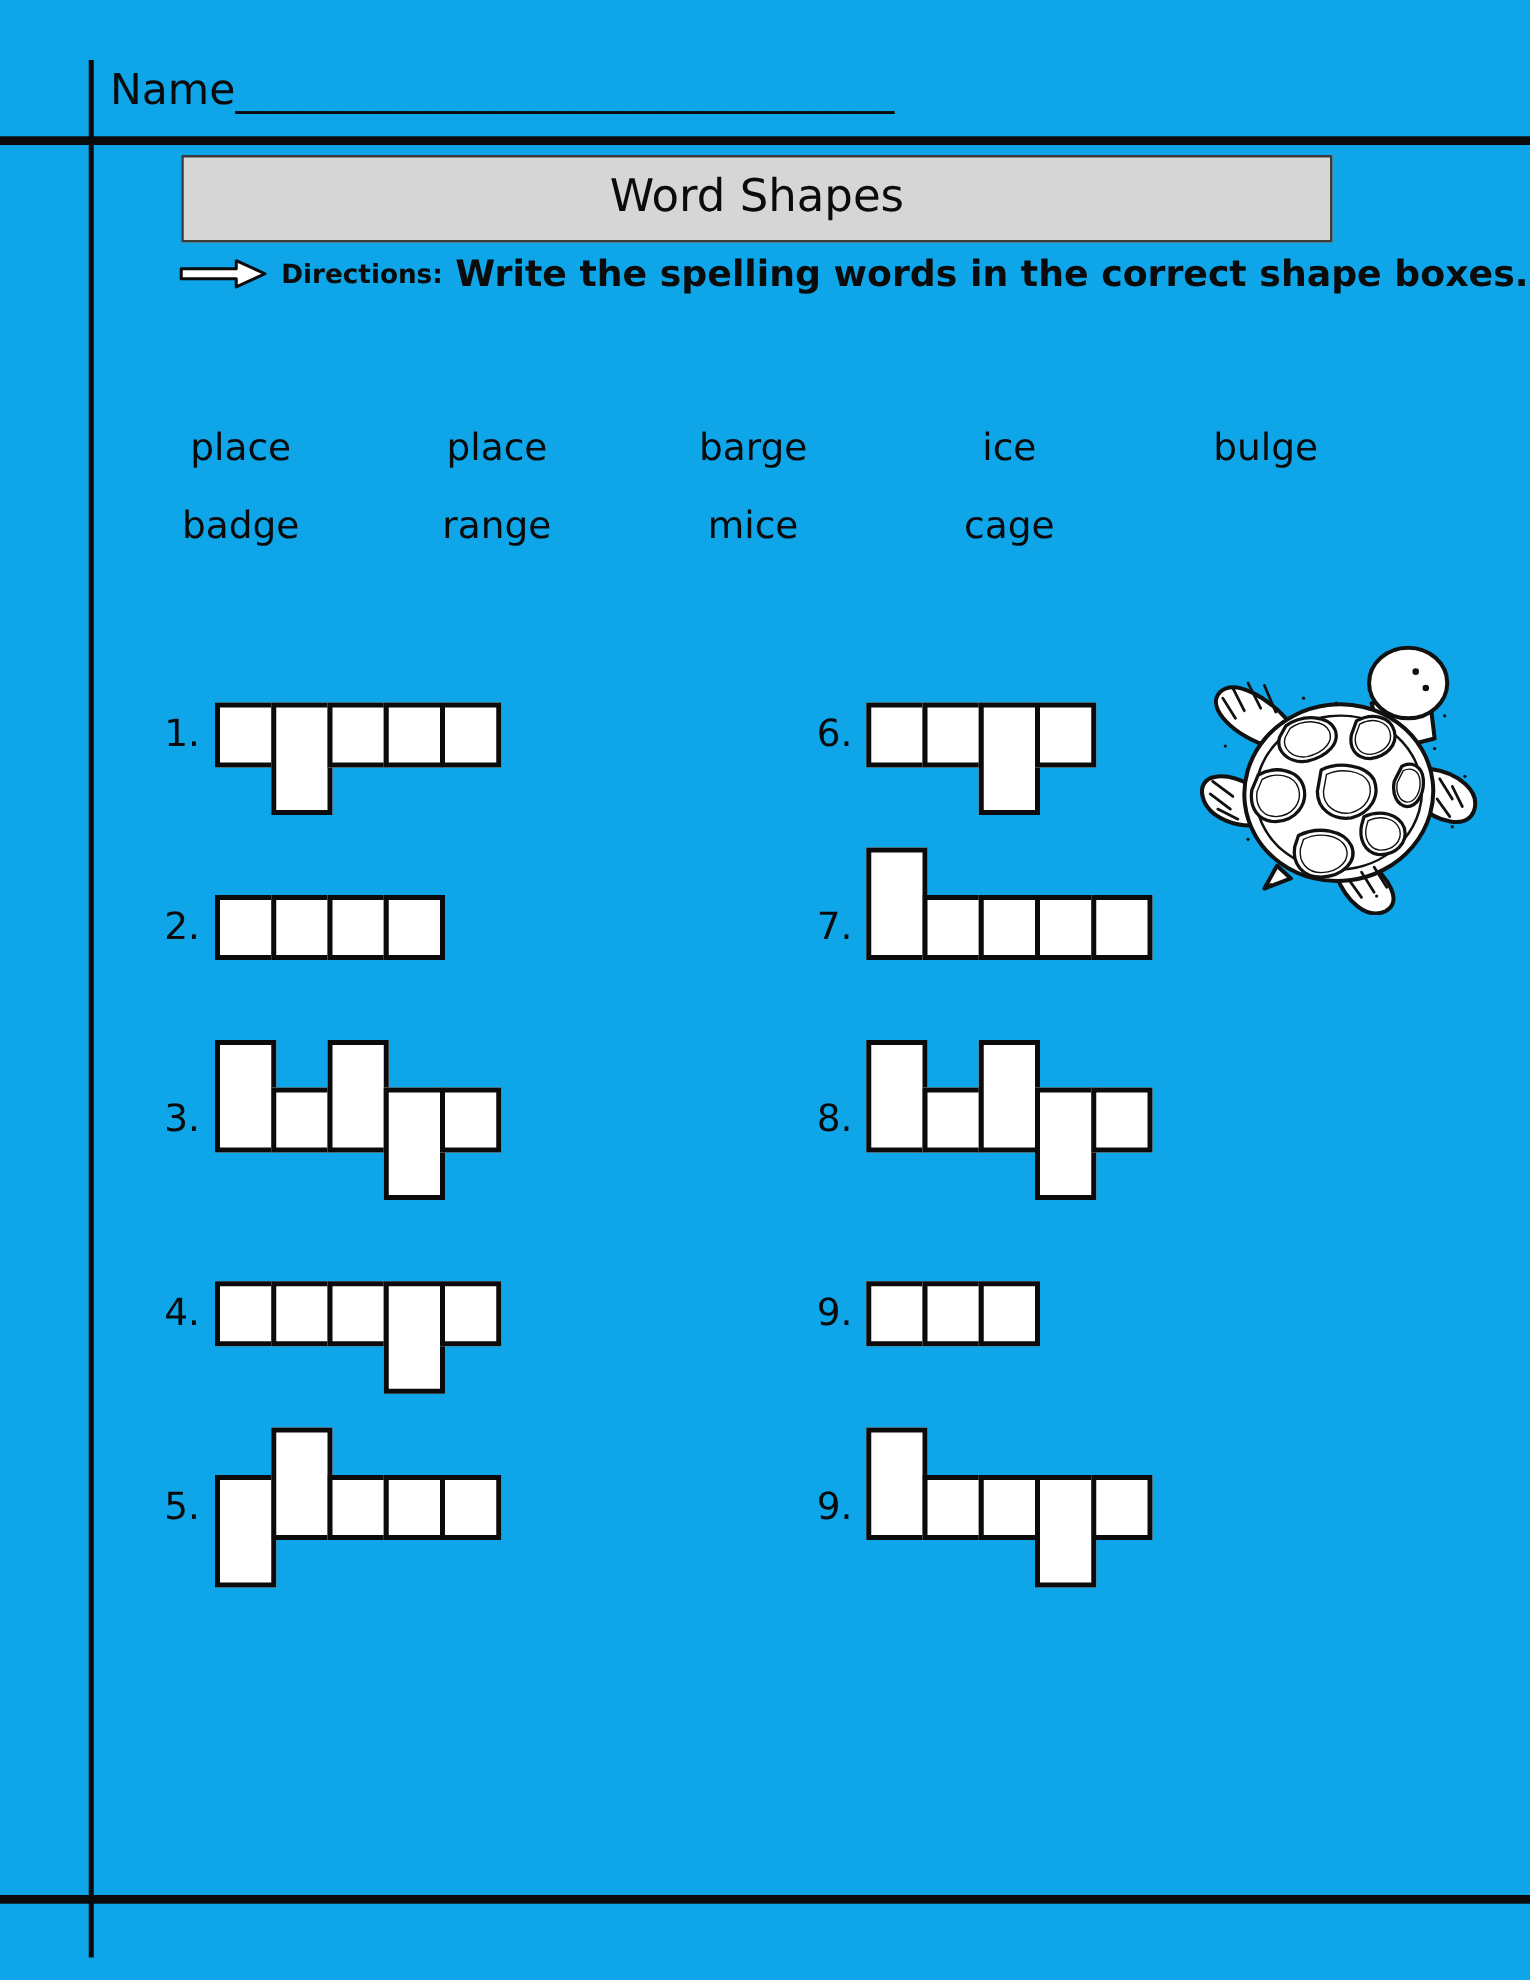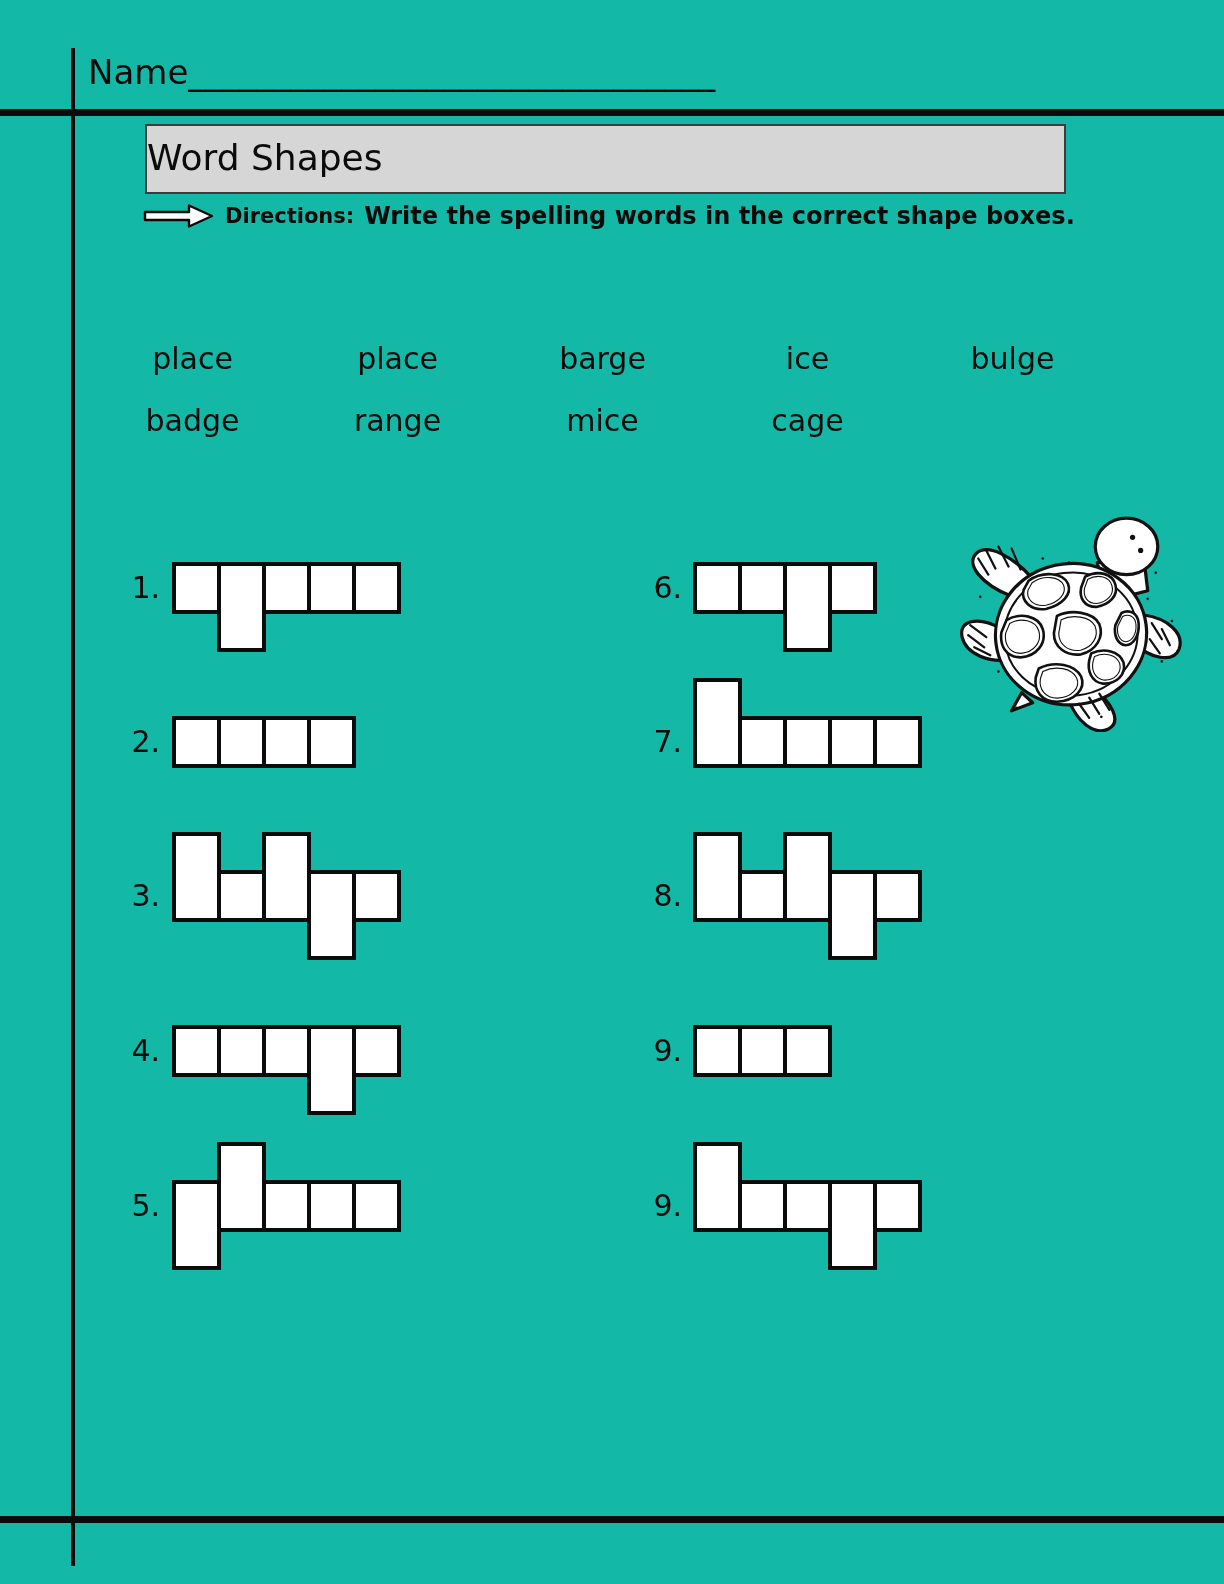--- a/index.html
+++ b/index.html
@@ -1,36 +1,36 @@
 <!DOCTYPE html>
 <html><head>
 <meta charset="utf-8">
 <style>
   html,body{margin:0;padding:0;background:#fff;}
   .page{
-    position:relative;width:1224px;height:1584px;background:#14b8a6;
+    position:relative;width:1224px;height:1584px;background:#0ea5e9;
     font-family:"DejaVu Sans",sans-serif;color:#0b0b0b;overflow:hidden;
   }
   .v-rule{position:absolute;left:71px;top:48px;width:4px;height:1518px;background:#0b0b0b;}
   .h-rule{position:absolute;left:0;width:1224px;height:7px;background:#0b0b0b;}
   .h-rule.top{top:109px;}
   .h-rule.bottom{top:1516px;}
 
   .name-row{position:absolute;left:88px;top:52px;font-size:34px;white-space:nowrap;}
   .name-blank{letter-spacing:0px;}
 
   .title-banner{
     position:absolute;left:145px;top:124px;width:917px;height:66px;
     border:2px solid #3c3c3c;background:#d6d6d6;
-    line-height:64px;font-size:36px;
+    text-align:center;line-height:64px;font-size:36px;
   }
 
   .directions{position:absolute;left:143px;top:202px;display:flex;align-items:center;gap:10px;white-space:nowrap;font-weight:bold;}
   .directions .dlabel{font-size:21px;}
-  .directions .dtext{font-size:24px;}
+  .directions .dtext{font-size:29px;}
 
   .word-bank{
     position:absolute;left:90px;top:336px;width:1025px;
     display:grid;grid-template-columns:repeat(5,205px);grid-auto-rows:62px;
   }
   .word-cell{text-align:center;font-size:30px;line-height:46px;}
 
   .shape{position:absolute;display:flex;align-items:flex-start;height:128px;}
   .cell{
     box-sizing:border-box;width:49px;height:52px;margin-top:38px;

